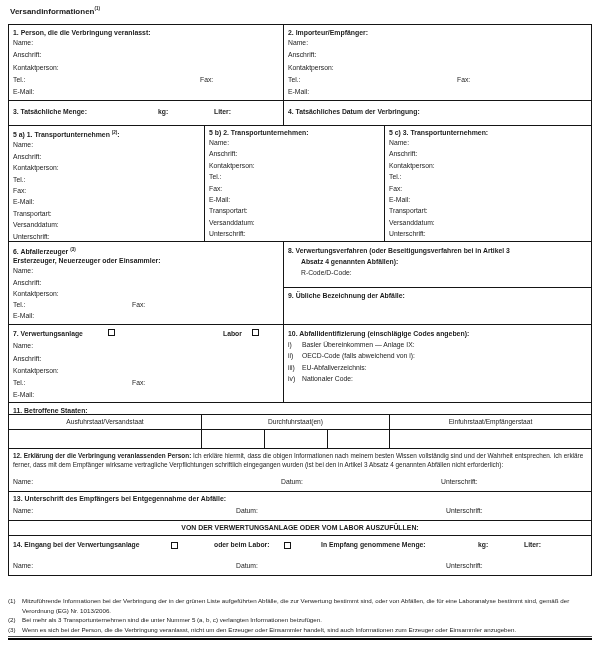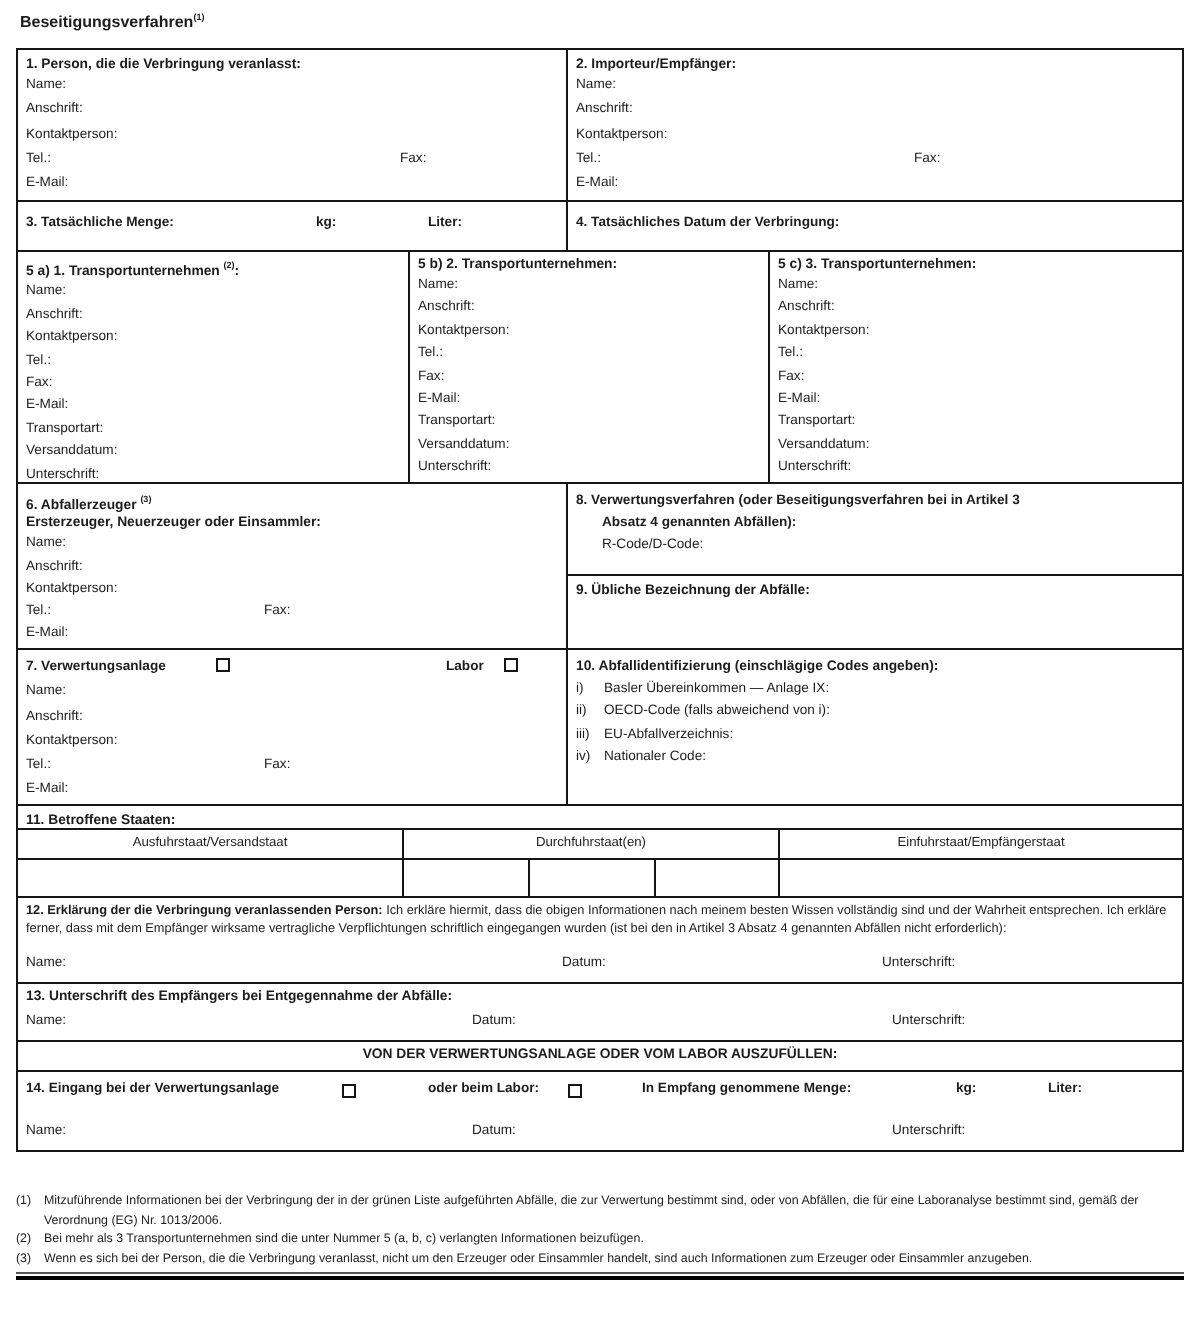--- a/index.html
+++ b/index.html
@@ -78,21 +78,21 @@
   .fn { display:flex; }
   .fn .num { width:14px; flex:0 0 14px; }
   .fn .txt { flex:1 1 auto; }
 
   .botrule { position:absolute; left:8px; right:8px; top:636px; height:4px;
              border-top:1px solid #555; border-bottom:2.2px solid #000; }
 </style>
 </head>
 <body>
 
-<div class="pagetitle"><span>Beseitigungsverfahren</span><sup>(1)</sup></div>
+<div class="pagetitle"><span>Versandinformationen</span><sup>(1)</sup></div>
 
 <div class="form">
 
   <div class="row rA">
     <div class="box w275">
       <div class="hd">1.   Person, die die Verbringung veranlasst:</div>
       <div class="ln">Name:</div>
       <div class="ln">Anschrift:</div>
       <div class="ln">Kontaktperson:</div>
       <div class="ln faxwrap"><span>Tel.:</span><span class="fax1">Fax:</span></div>

